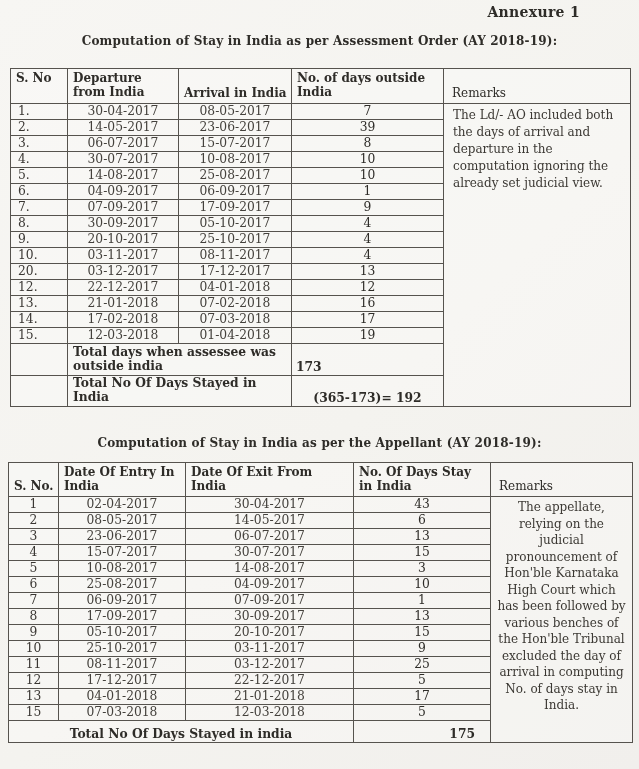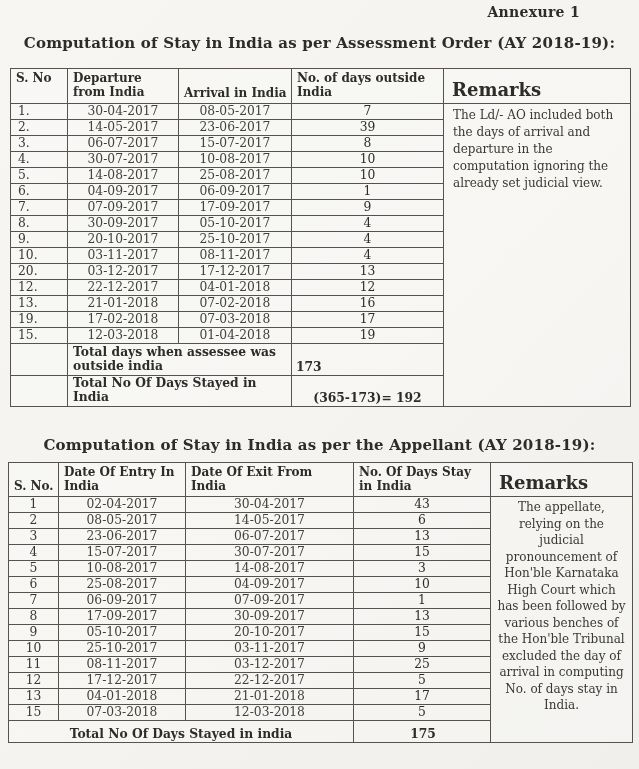--- a/index.html
+++ b/index.html
@@ -12,21 +12,21 @@
     position:relative;width:639px;height:769px;
     background:linear-gradient(135deg,#f7f6f3 0%,#f4f3ef 55%,#f1efec 100%);
     color:#2e2c28;overflow:hidden;
   }
   .annexure{
     position:absolute;top:4px;right:59px;
     font-weight:bold;font-size:14px;letter-spacing:.3px;
   }
   .tbl-title{
     position:absolute;left:0;width:100%;text-align:center;
-    font-weight:bold;font-size:15px;letter-spacing:.2px;
+    font-weight:bold;font-size:12px;letter-spacing:.2px;
   }
   .title1{top:34px;}
   .title2{top:436px;}
 
   .tbl{
     position:absolute;display:flex;align-items:stretch;
     border:1px solid #56534e;background:rgba(255,255,255,0.25);
   }
   .tbl1{top:68px;left:10px;width:619px;}
   .tbl2{top:462px;left:8px;width:623px;}
@@ -55,27 +55,27 @@
   .c-date{text-align:center;color:#44413c;}
   .c-days{text-align:center;}
   tfoot td{font-weight:bold;vertical-align:bottom;padding-bottom:2px;}
   .tbl1 tfoot .t-label{text-align:left;padding-left:5px;line-height:14px;}
   .tbl1 tfoot tr.row-outside td{height:32px;}
   .tbl1 tfoot tr.row-stay td{height:30px;}
   .tbl1 tfoot .t-days-center{text-align:left;}
   .tbl1 tfoot .t-days-left{text-align:center;padding-left:4px;}
   .tbl2 tfoot td{height:21px;}
   .tbl2 tfoot .t-label{text-align:center;}
-  .tbl2 tfoot .t-value{text-align:center;padding-right:2px;}
+  .tbl2 tfoot .t-value{text-align:right;padding-right:15px;}
   tfoot tr:last-child td{border-bottom:none;}
 
   .remarks{flex:1;display:flex;flex-direction:column;min-width:0;}
   .rhead{
     box-sizing:border-box;border-bottom:1px solid #56534e;
-    font-weight:bold;font-size:18px;
+    font-weight:normal;font-size:12px;
     display:flex;align-items:flex-end;padding:0 4px 3px 8px;
   }
   .tbl1 .rhead{height:35px;}
   .tbl2 .rhead{height:34px;}
   .rbody{font-size:12px;color:#3b3833;padding:3px 8px 0 9px;line-height:17px;}
   .tbl1 .rbody{text-align:left;}
   .tbl2 .rbody{text-align:center;line-height:16.5px;padding:2px 6px 0 6px;}
 </style>
 </head>
 <body>
@@ -188,21 +188,21 @@
   </tr>
 
   <tr>
     <td class="c-sno">13.</td>
     <td class="c-date">21-01-2018</td>
     <td class="c-date">07-02-2018</td>
     <td class="c-days">16</td>
   </tr>
 
   <tr>
-    <td class="c-sno">19.</td>
+    <td class="c-sno">14.</td>
     <td class="c-date">17-02-2018</td>
     <td class="c-date">07-03-2018</td>
     <td class="c-days">17</td>
   </tr>
 
   <tr>
     <td class="c-sno">15.</td>
     <td class="c-date">12-03-2018</td>
     <td class="c-date">01-04-2018</td>
     <td class="c-days">19</td>

